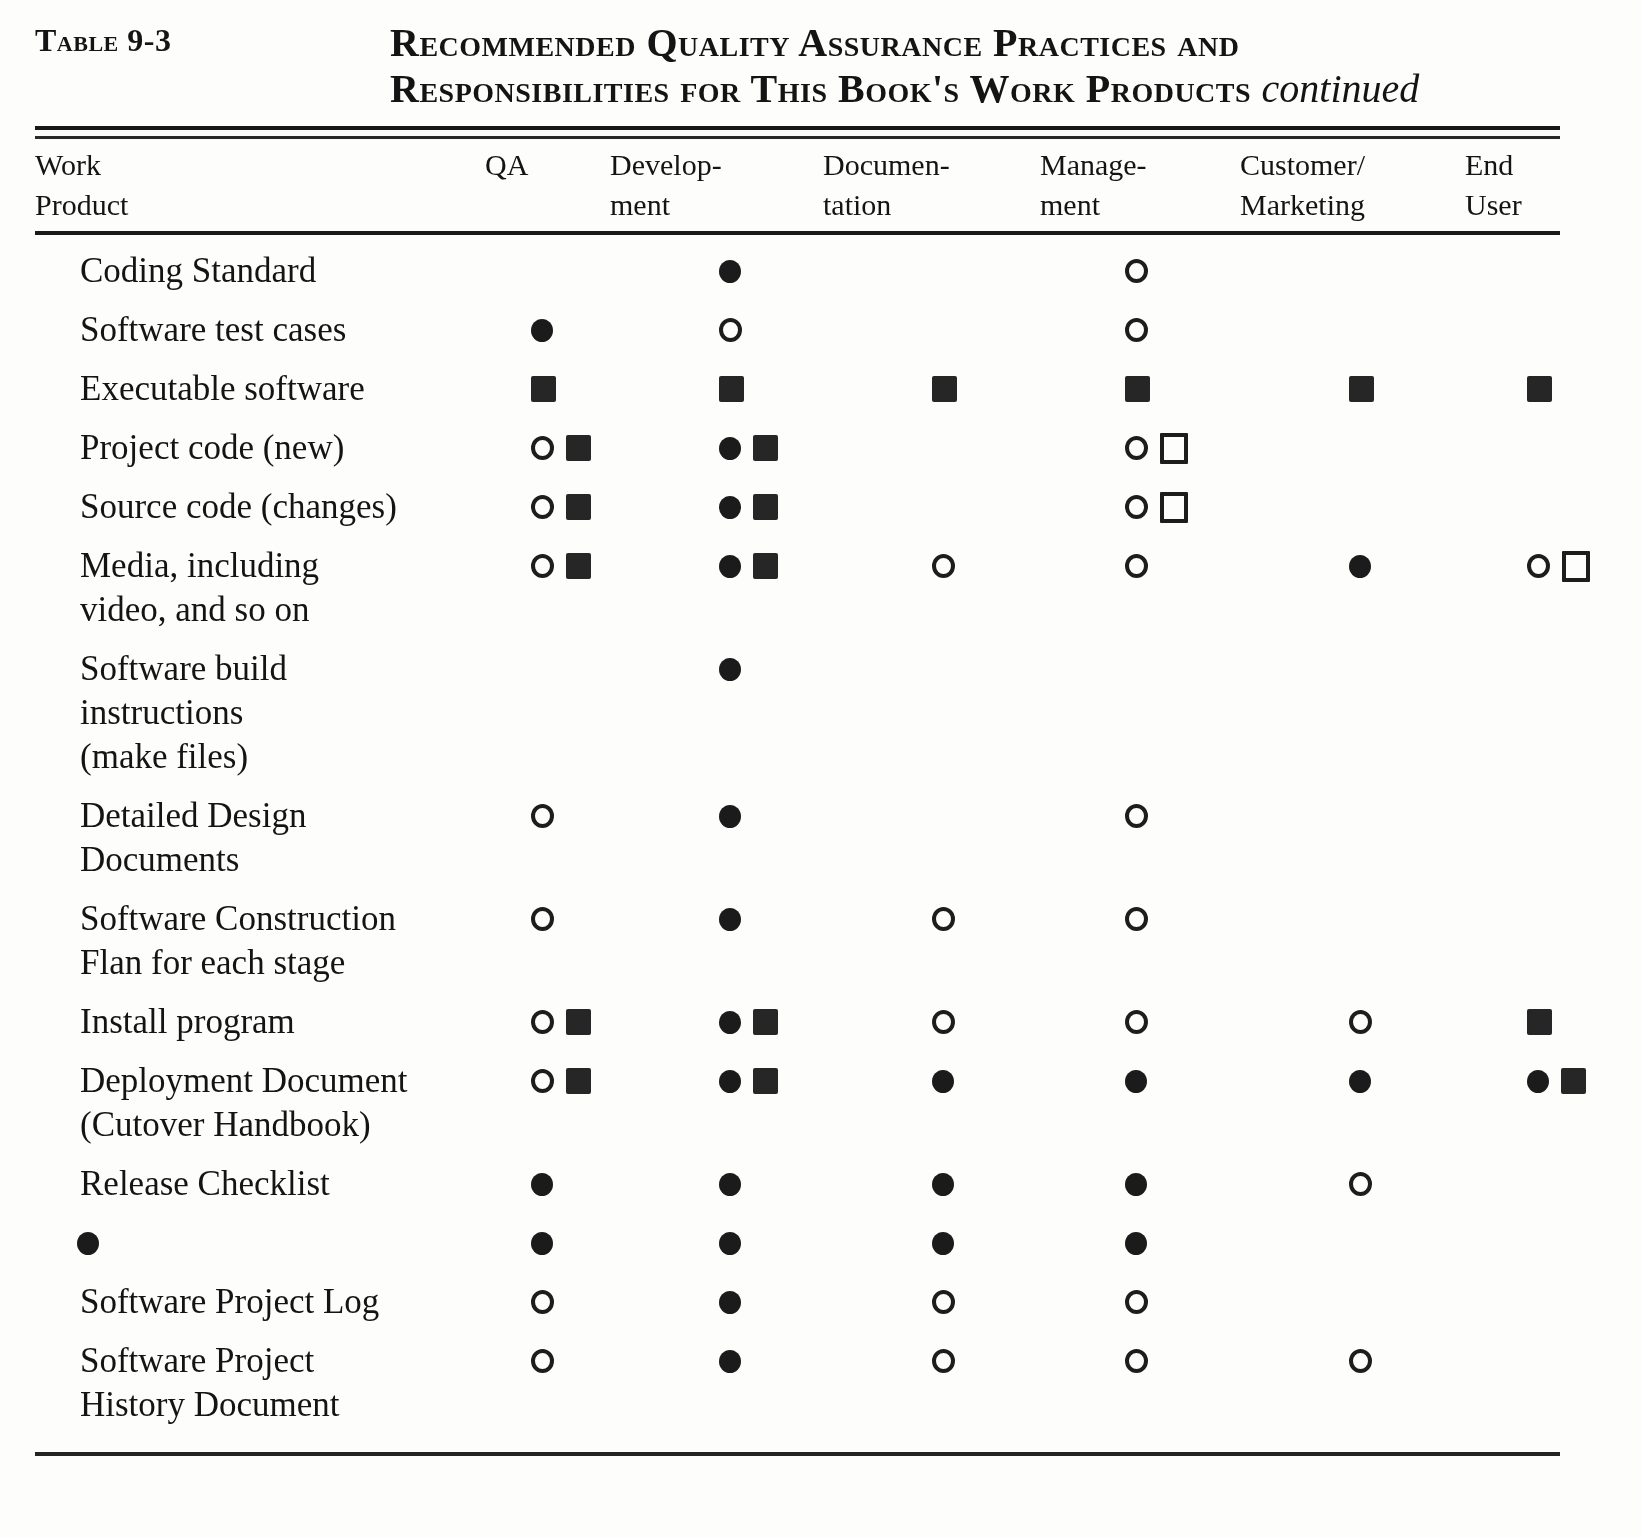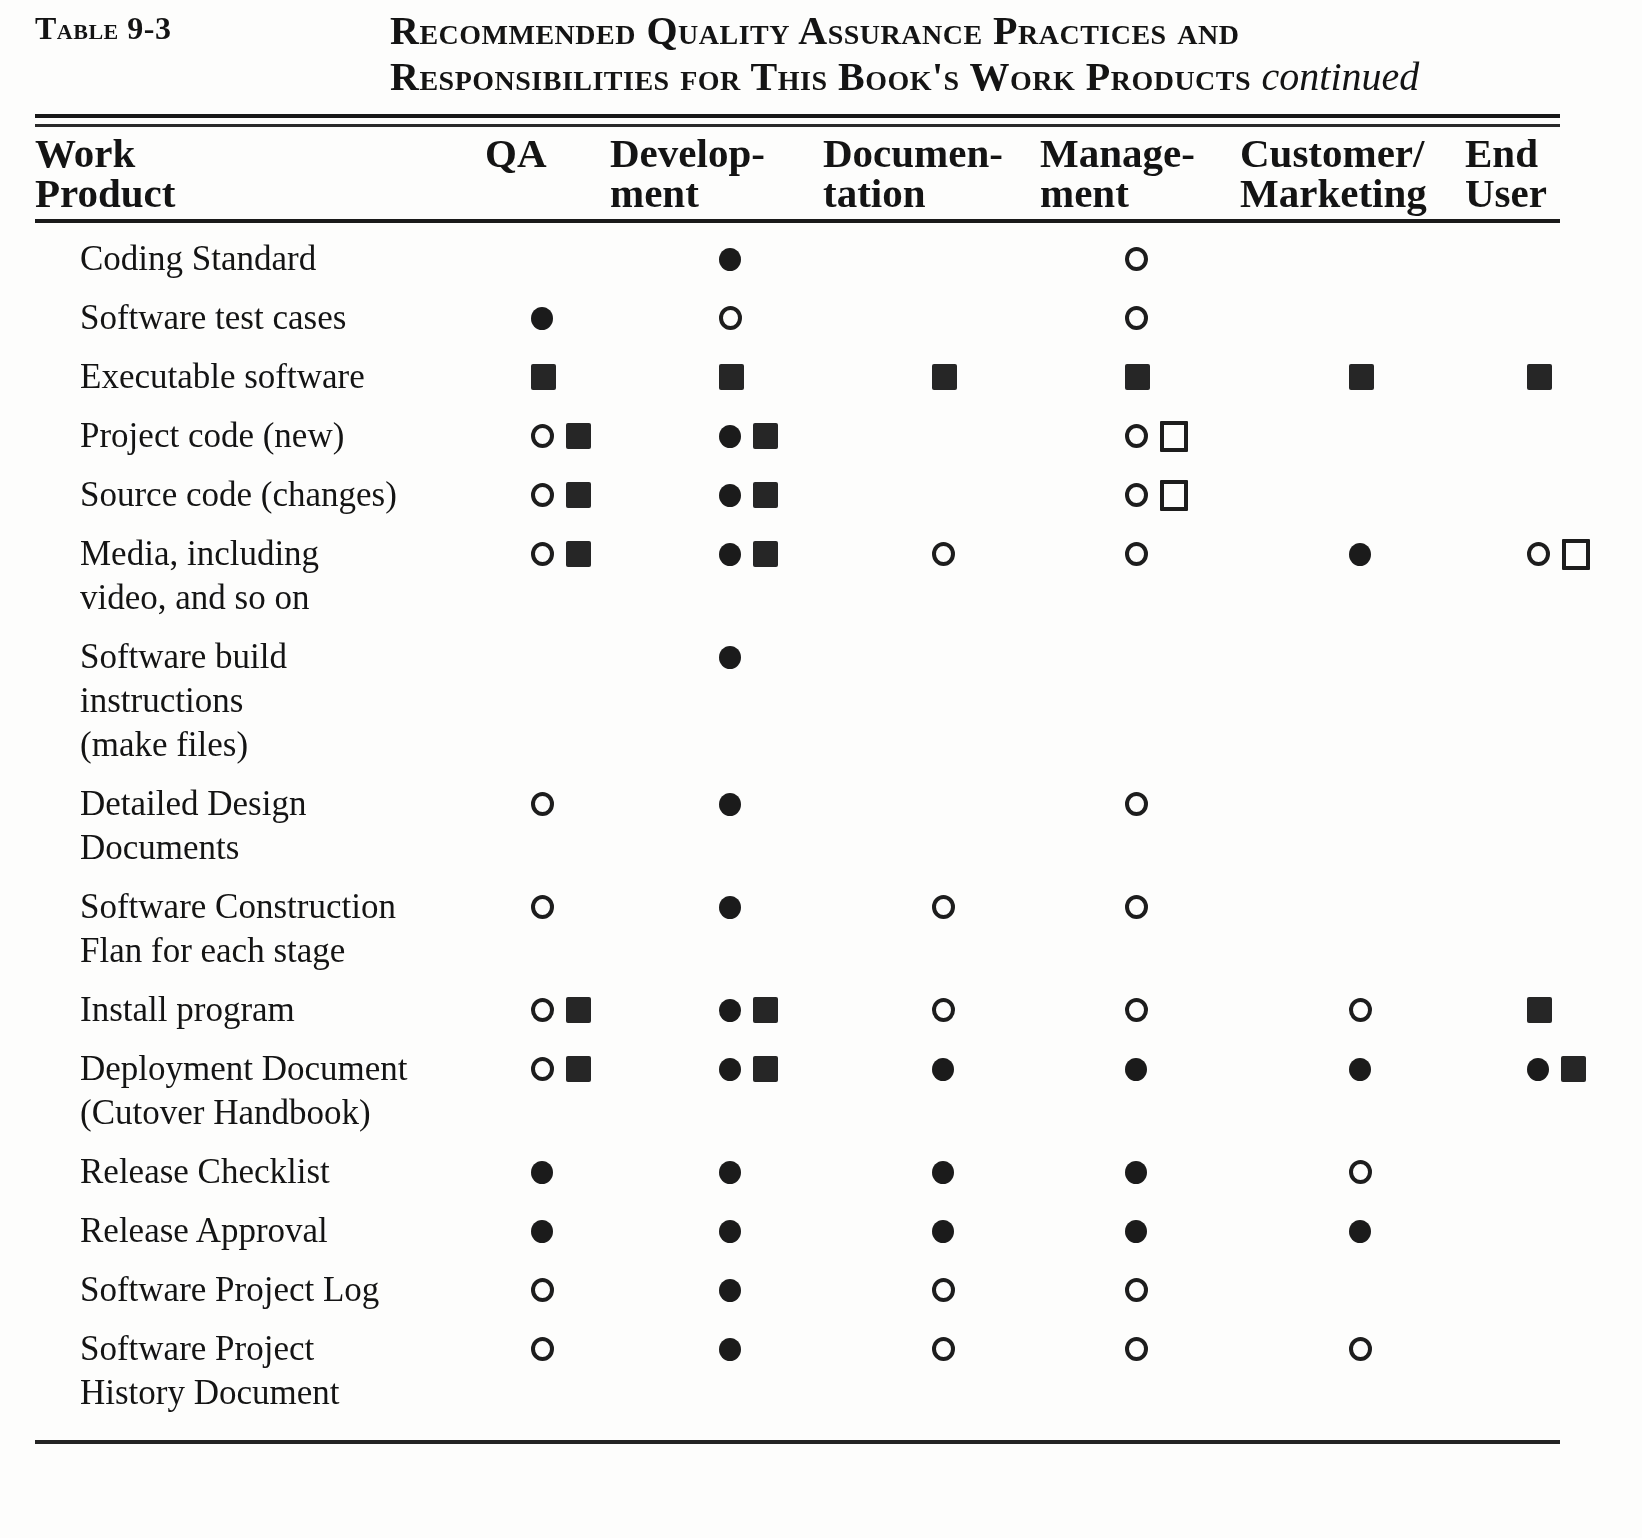--- a/index.html
+++ b/index.html
@@ -1,40 +1,40 @@
 <!DOCTYPE html>
 <html><head>
 <meta charset="utf-8">
 <style>
   html,body{margin:0;padding:0;}
   body{
     width:1642px;height:1538px;background:#fdfdfc;color:#141414;
     font-family:"Liberation Serif","DejaVu Serif",serif;
     -webkit-font-smoothing:antialiased;
   }
-  .page{padding:8px 0 0 35px;width:1525px;}
+  .page{padding:20px 0 0 35px;width:1525px;}
 
   
   .title-block{display:flex;align-items:flex-start;margin-bottom:14px;}
   .table-label{
     width:355px;font-variant:small-caps;font-weight:bold;font-size:32px;line-height:40px;
     letter-spacing:0.5px;flex-shrink:0;
   }
   .title{font-variant:small-caps;font-weight:bold;font-size:40px;line-height:46px;letter-spacing:0.5px;}
   .title .continued{font-variant:normal;font-style:italic;font-weight:normal;letter-spacing:0;}
 
   
   .rule-double{border-top:4px solid #181818;border-bottom:3px solid #2a2a2a;height:6px;margin-bottom:6px;}
   .rule-heavy{height:4px;background:#1a1a1a;margin-top:6px;margin-bottom:14px;}
   .rule-bottom{height:4px;background:#242424;margin-top:10px;}
 
   
   .hrow,.row{display:grid;grid-template-columns:440px 130px 213px 217px 200px 225px 100px;}
   .hrow{margin-top:2px;}
-  .hc{font-weight:bold;font-size:41px;line-height:40px;}
+  .hc{font-weight:normal;font-size:30px;line-height:40px;}
   .hrow > div:nth-child(2){padding-left:10px;}
   .hrow > div:nth-child(3),
   .hrow > div:nth-child(4),
   .hrow > div:nth-child(5),
   .hrow > div:nth-child(6),
   .hrow > div:nth-child(7){padding-left:5px;}
 
   .row{padding-bottom:15px;margin-left:42px;}
   .row > div:nth-child(2){padding-left:14px;}
   .row > div:nth-child(3){padding-left:72px;}
@@ -345,23 +345,20 @@
           </div>
           <div class="symcell">
             <span class="m m-fc"></span>
           </div>
           <div class="symcell">
             <span class="m m-oc"></span>
           </div>
           <div class="symcell"></div>
         </div>
         <div class="row">
-          <div class="product">
-            <div>Release Approval</div>
-          </div>
           <div class="symcell">
             <span class="m m-fc"></span>
           </div>
           <div class="symcell">
             <span class="m m-fc"></span>
           </div>
           <div class="symcell">
             <span class="m m-fc"></span>
           </div>
           <div class="symcell">

